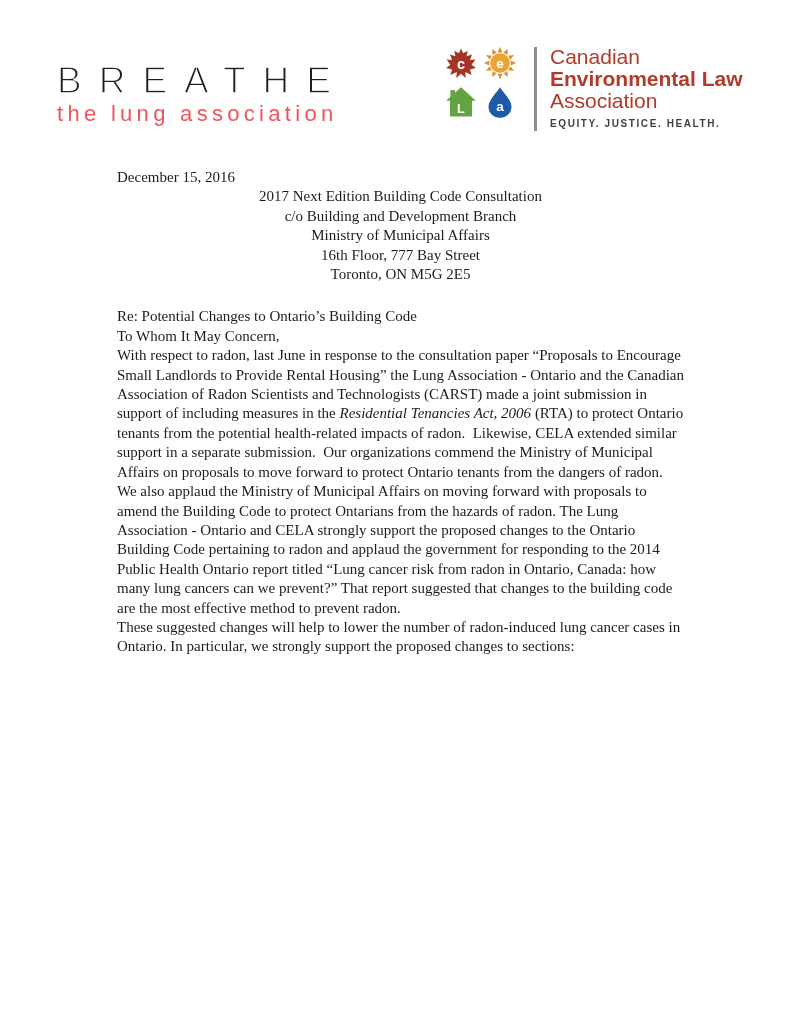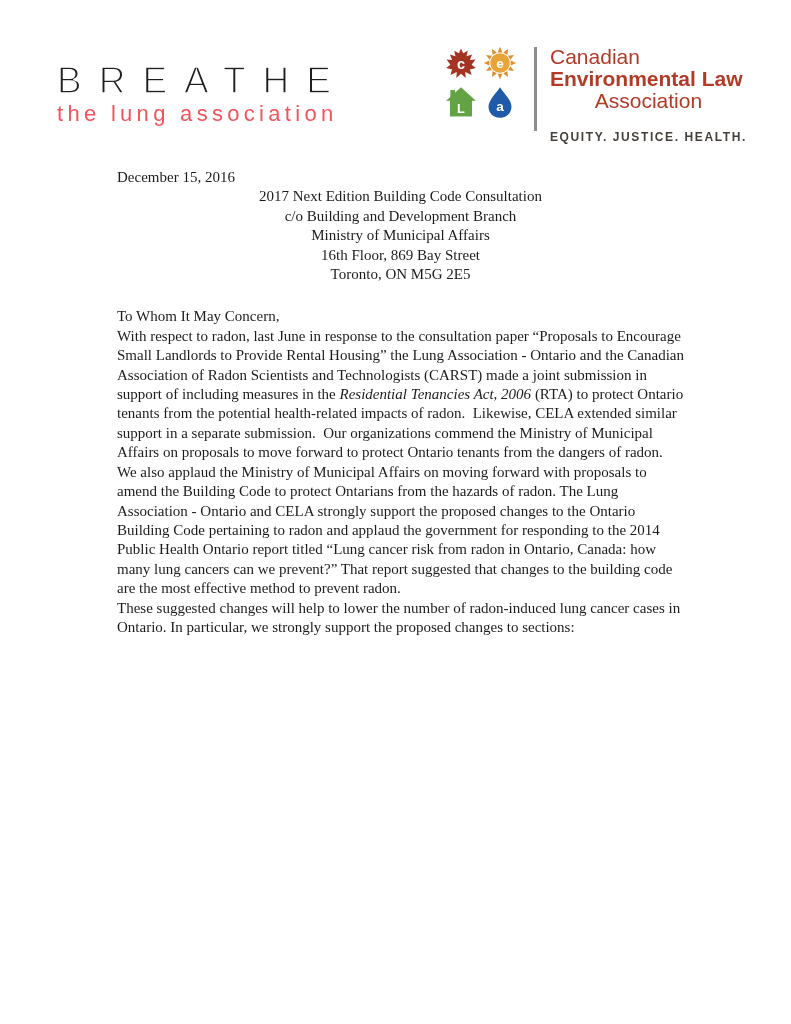--- a/index.html
+++ b/index.html
@@ -45,27 +45,27 @@
   .cela-icons svg { width: 34px; height: 34px; display: block; }
   .icon-letter {
     font-family: "Liberation Sans", sans-serif;
     font-weight: bold;
     fill: #ffffff;
   }
   .cela-divider { width: 3px; height: 84px; background: #8e8e8e; margin: 1px 13px 0 17px; }
   .cela-text { font-family: "Liberation Sans", sans-serif; color: #b23a26; padding-top: 0px; }
   .cela-l1 { font-size: 21px; line-height: 22px; font-weight: 500; }
   .cela-l2 { font-size: 21px; line-height: 22px; font-weight: 700; }
-  .cela-l3 { font-size: 21px; line-height: 22px; font-weight: 500; text-align: center; }
+  .cela-l3 { font-size: 21px; line-height: 22px; font-weight: 500; }
   .cela-tagline {
-    font-size: 12px;
+    font-size: 10px;
     font-weight: 700;
     color: #453f39;
     letter-spacing: 1.6px;
-    margin-top: 18px;
+    margin-top: 6px;
     white-space: nowrap;
   }
 
   
   .letter {
     position: absolute;
     left: 117px;
     top: 168px;
     width: 567px;
     font-size: 15px;
@@ -146,24 +146,25 @@
   </header>
 
   <main class="letter">
 
     <p class="date">December 15, 2016</p>
 
     <div class="address">
       <div>2017 Next Edition Building Code Consultation</div>
       <div>c/o Building and Development Branch</div>
       <div>Ministry of Municipal Affairs</div>
-      <div>16th Floor, 869 Bay Street</div>
+      <div>16th Floor, 777 Bay Street</div>
       <div>Toronto, ON M5G 2E5</div>
     </div>
 
+    <p class="subject">Re: Potential Changes to Ontario’s Building Code</p>
 
     <p class="salutation">To Whom It May Concern,</p>
 
     <div id="paragraphs">
         <p class="para"><span>With respect to radon, last June in response to the consultation paper “Proposals to Encourage Small Landlords to Provide Rental Housing” the Lung Association - Ontario and the Canadian Association of Radon Scientists and Technologists (CARST) made a joint submission in support of including measures in the </span><span class="italic">Residential Tenancies Act, 2006</span><span> (RTA) to protect Ontario tenants from the potential health-related impacts of radon.  Likewise, CELA extended similar support in a separate submission.  Our organizations commend the Ministry of Municipal Affairs on proposals to move forward to protect Ontario tenants from the dangers of radon.</span></p>
         <p class="para"><span>We also applaud the Ministry of Municipal Affairs on moving forward with proposals to amend the Building Code to protect Ontarians from the hazards of radon. The Lung Association - Ontario and CELA strongly support the proposed changes to the Ontario Building Code pertaining to radon and applaud the government for responding to the 2014 Public Health Ontario report titled “Lung cancer risk from radon in Ontario, Canada: how many lung cancers can we prevent?” That report suggested that changes to the building code are the most effective method to prevent radon.</span></p>
         <p class="para"><span>These suggested changes will help to lower the number of radon-induced lung cancer cases in Ontario. In particular, we strongly support the proposed changes to sections:</span></p>
       </div>
 
   </main>

